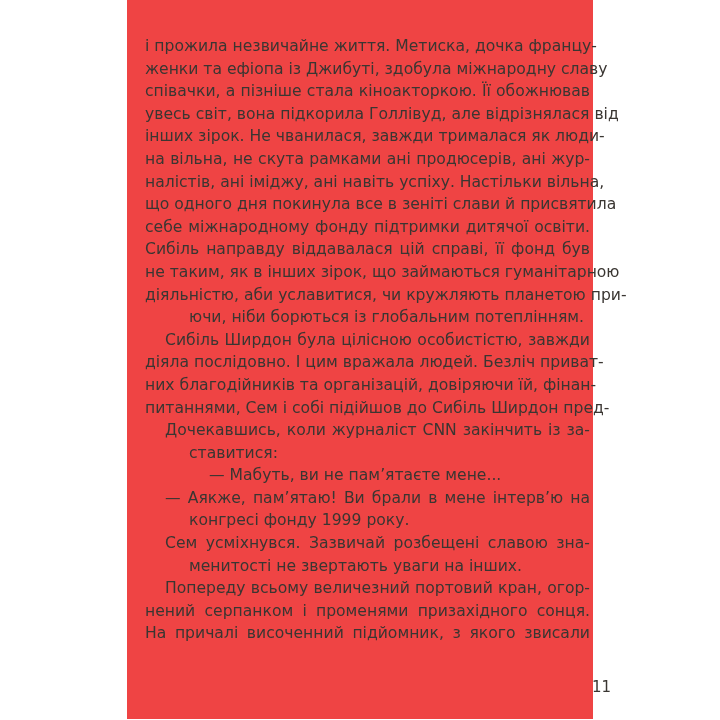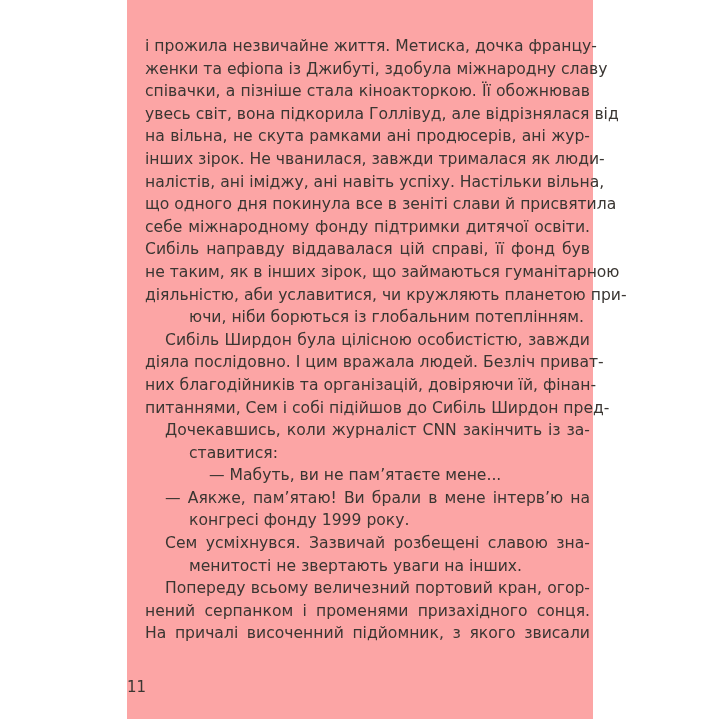--- a/index.html
+++ b/index.html
@@ -9,21 +9,21 @@
       height: 720px;
       background: #ffffff;
       overflow: hidden;
     }
     .page {
       position: absolute;
       left: 127px;
       top: 0;
       width: 466px;
       height: 719px;
-      background: #fca5a5;
+      background: #ef4444;
     }
     .text-block {
       position: absolute;
       left: 18px;
       top: 35px;
       width: 445px;
       font-family: "DejaVu Sans", sans-serif;
       font-size: 15.6px;
       line-height: 22.6px;
       color: #3a3632;
@@ -41,37 +41,38 @@
       margin-left: 44px;
     }
     .line.indent {
       padding-left: 20px;
     }
     .page-number {
       position: absolute;
       left: 0;
       width: 466px;
       top: 678px;
-      text-align: left;
+      text-align: right;
       font-family: "DejaVu Sans", sans-serif;
       font-size: 15px;
       color: #3a3632;
+      padding-left: 18px;
     }
   </style>
 </head>
 <body>
 
 <div class="page">
   <div class="text-block" id="text-block">
       <span class="line">і прожила незвичайне життя. Метиска, дочка францу-</span>
       <span class="line">женки та ефіопа із Джибуті, здобула міжнародну славу</span>
       <span class="line">співачки, а пізніше стала кіноакторкою. Її обожнював</span>
       <span class="line">увесь світ, вона підкорила Голлівуд, але відрізнялася від</span>
+      <span class="line">інших зірок. Не чванилася, завжди трималася як люди-</span>
       <span class="line">на вільна, не скута рамками ані продюсерів, ані жур-</span>
-      <span class="line">інших зірок. Не чванилася, завжди трималася як люди-</span>
       <span class="line">налістів, ані іміджу, ані навіть успіху. Настільки вільна,</span>
       <span class="line">що одного дня покинула все в зеніті слави й присвятила</span>
       <span class="line">себе міжнародному фонду підтримки дитячої освіти.</span>
       <span class="line">Сибіль направду віддавалася цій справі, її фонд був</span>
       <span class="line">не таким, як в інших зірок, що займаються гуманітарною</span>
       <span class="line">діяльністю, аби уславитися, чи кружляють планетою при-</span>
       <span class="line last">ючи, ніби борються із глобальним потеплінням.</span>
       <span class="line indent">Сибіль Ширдон була цілісною особистістю, завжди</span>
       <span class="line">діяла послідовно. І цим вражала людей. Безліч приват-</span>
       <span class="line">них благодійників та організацій, довіряючи їй, фінан-</span>

